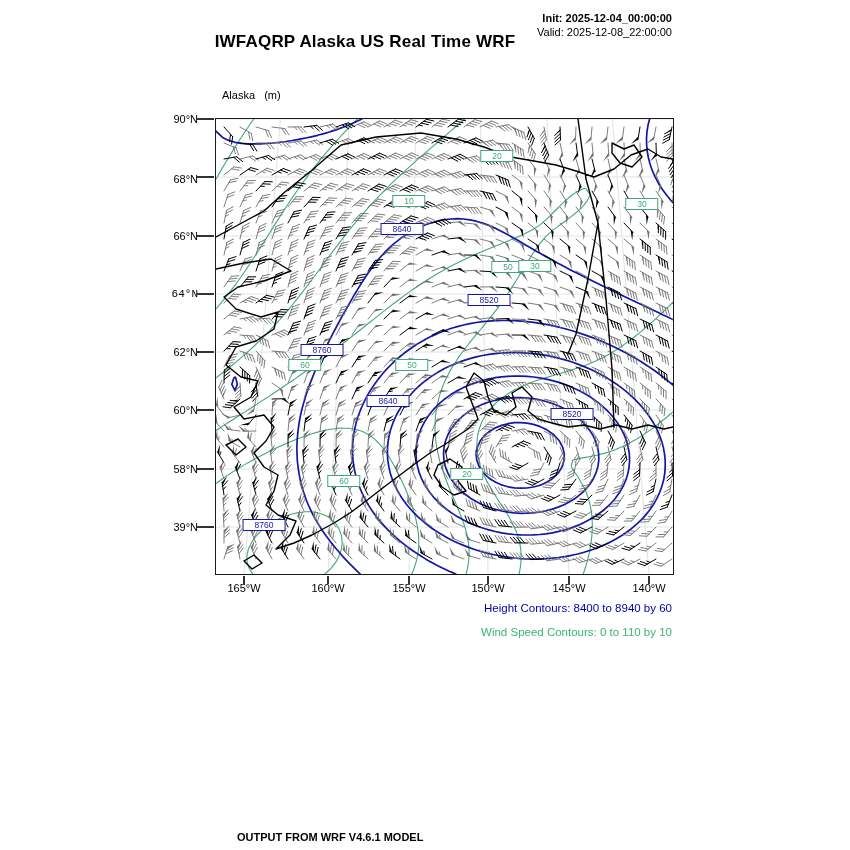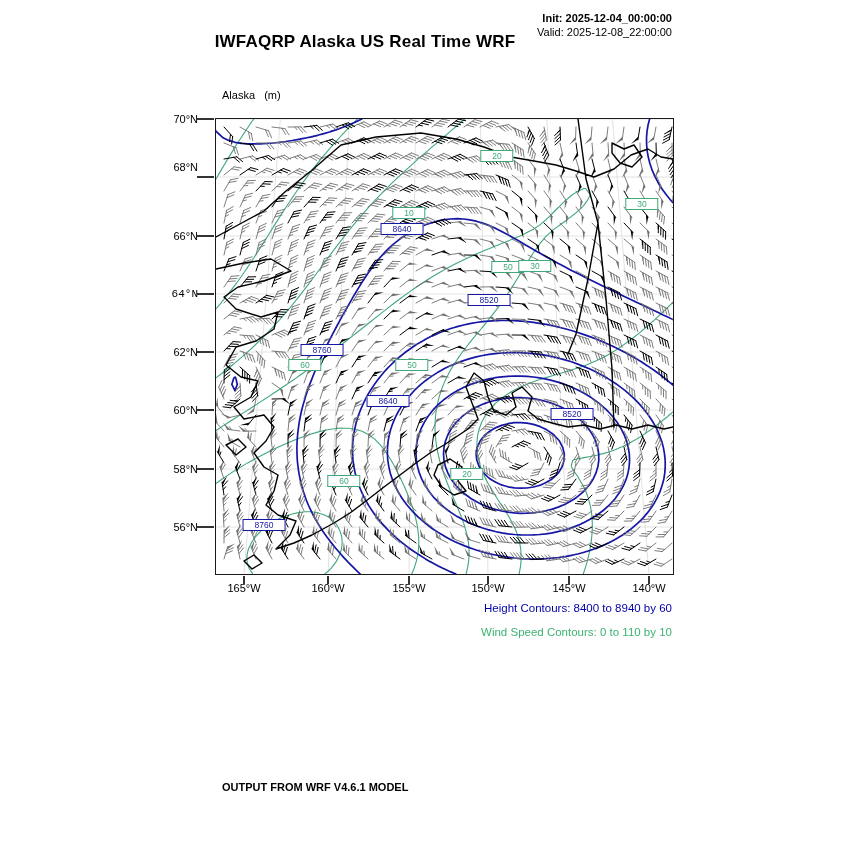--- a/index.html
+++ b/index.html
@@ -17,21 +17,21 @@
   .lat-label{position:absolute;left:-64px;width:46px;text-align:right;font-size:11px;}
   .lat-tick{position:absolute;left:-19px;width:17px;height:2px;background:#333;}
   .lon-label{position:absolute;top:463px;width:60px;text-align:center;font-size:11px;}
   .lon-tick{position:absolute;top:457px;width:2px;height:8px;background:#333;}
   .c-label{position:absolute;transform:translate(-50%,-50%);font-size:8.5px;line-height:10px;
            background:#fff;padding:0 11px;border:1px solid;white-space:nowrap;}
   .cap{position:absolute;right:178px;text-align:right;font-size:11.5px;}
   .cap-height{top:602px;margin-left:16px;}
   .cap-wind{top:626px;text-align:center;}
   .footer{position:absolute;left:222px;font-size:11px;font-weight:bold;}
-  .footer1{top:781px;}
+  .footer1{top:831px;margin-left:15px;}
   .footer2{top:824px;}
 </style>
 </head>
 <body>
 
 <div id="page">
 
   <div class="title">IWFAQRP Alaska US Real Time WRF</div>
 
   <div class="initblock">
@@ -67,46 +67,46 @@
         <path d="M1.4 332.8 L4.0 325.3 L3.2 335.9 Z M6.0 363.2 L11.2 357.1 L6.5 366.7 Z M19.3 347.9 L23.1 340.9 L20.6 351.2 Z M21.1 379.3 L25.9 372.9 L21.9 382.8 Z M31.8 306.1 L23.8 306.3 L34.1 303.3 Z M36.7 363.4 L41.3 356.9 L37.6 366.9 Z M35.5 395.8 L39.5 388.8 L36.8 399.2 Z M69.0 279.7 L74.3 285.6 L65.4 279.8 Z M55.0 299.0 L60.6 293.4 L55.2 302.6 Z M51.6 379.8 L55.6 372.8 L52.8 383.2 Z M50.0 412.4 L53.1 405.1 L51.7 415.6 Z M74.6 283.3 L81.7 279.5 L73.9 286.8 Z M72.1 315.0 L78.2 309.9 L72.1 318.6 Z M66.1 396.4 L69.2 389.1 L67.7 399.6 Z M65.0 429.0 L67.4 421.4 L67.0 432.1 Z M89.6 299.1 L96.3 294.7 L89.1 302.7 Z M86.7 331.1 L92.3 325.3 L87.1 334.6 Z M80.8 413.2 L83.1 405.5 L82.8 416.2 Z M109.3 236.1 L117.0 233.9 L107.8 239.4 Z M104.2 315.0 L110.4 309.9 L104.1 318.6 Z M100.9 347.4 L105.6 340.9 L101.8 350.9 Z M95.9 429.8 L97.5 422.0 L98.1 432.6 Z M126.3 220.6 L134.1 219.1 L124.6 223.8 Z M125.5 252.2 L133.3 250.2 L124.0 255.5 Z M118.4 331.1 L123.9 325.2 L118.9 334.7 Z M115.1 364.0 L118.7 356.9 L116.4 367.3 Z M143.0 237.0 L150.9 236.0 L141.0 240.1 Z M141.3 268.2 L149.0 266.0 L139.9 271.4 Z M132.4 347.5 L136.9 340.9 L133.4 351.0 Z M129.3 380.9 L131.8 373.3 L131.1 384.0 Z M159.9 173.7 L167.9 173.3 L157.7 176.5 Z M159.2 253.1 L167.1 252.2 L157.2 256.2 Z M156.6 283.8 L164.1 281.2 L155.3 287.2 Z M146.3 364.3 L149.5 357.0 L147.9 367.6 Z M143.7 398.0 L145.1 390.1 L146.0 400.8 Z M176.9 158.5 L184.9 158.9 L174.4 161.1 Z M177.4 191.0 L185.4 191.9 L174.8 193.5 Z M174.9 269.0 L182.8 267.8 L173.0 272.0 Z M171.2 299.4 L178.4 295.9 L170.3 302.9 Z M160.3 381.5 L162.1 373.8 L162.4 384.4 Z M158.5 415.2 L158.8 407.2 L161.1 417.6 Z M194.4 176.2 L202.2 177.9 L191.5 178.3 Z M194.4 208.1 L202.2 209.9 L191.5 210.3 Z M190.0 284.5 L197.8 282.8 L188.4 287.7 Z M185.0 315.0 L191.5 310.4 L184.7 318.6 Z M174.6 399.0 L175.2 391.0 L177.2 401.5 Z M173.6 432.3 L173.1 424.3 L176.5 434.4 Z M211.3 193.5 L218.8 196.2 L208.1 195.3 Z M210.8 224.8 L218.5 227.1 L207.8 226.8 Z M204.5 299.8 L212.0 297.1 L203.2 303.2 Z M197.9 331.2 L203.1 325.1 L198.5 334.7 Z M189.4 416.4 L188.8 408.4 L192.4 418.5 Z M228.3 131.7 L235.2 135.8 L224.9 132.9 Z M227.7 210.4 L235.0 213.7 L224.5 212.0 Z M227.1 241.2 L234.7 243.8 L224.0 243.1 Z M217.7 315.1 L224.4 310.8 L217.2 318.7 Z M210.2 348.4 L213.3 341.0 L211.8 351.6 Z M204.7 433.7 L203.1 425.8 L207.8 435.4 Z M244.9 118.5 L250.8 123.9 L241.3 118.9 Z M244.7 149.4 L251.0 154.4 L241.2 150.1 Z M244.0 227.1 L251.1 230.8 L240.7 228.4 Z M243.2 257.4 L250.8 260.1 L240.1 259.3 Z M229.2 331.3 L234.1 325.0 L230.0 334.8 Z M222.9 366.7 L223.6 358.8 L225.4 369.3 Z M261.0 136.2 L266.1 142.4 L257.4 136.1 Z M260.9 166.4 L266.8 171.8 L257.3 166.9 Z M260.2 243.6 L267.2 247.6 L256.8 244.8 Z M236.8 385.4 L235.4 377.5 L239.9 387.2 Z M277.0 152.8 L281.7 159.3 L273.4 152.6 Z M277.0 183.0 L282.6 188.7 L273.4 183.3 Z M291.5 94.1 L293.1 102.0 L288.3 92.4 Z M293.0 169.0 L297.6 175.5 L289.4 168.7 Z M293.0 199.5 L298.4 205.4 L289.4 199.6 Z M306.1 80.1 L306.3 88.1 L303.3 77.9 Z M306.7 111.3 L307.5 119.3 L303.8 109.3 Z M309.0 185.1 L313.6 191.7 L305.4 184.8 Z M309.0 216.1 L314.1 222.3 L305.4 216.1 Z M321.3 97.1 L320.7 105.1 L318.7 94.6 Z M322.8 127.2 L323.7 135.2 L319.8 125.2 Z M324.9 201.5 L329.3 208.2 L321.3 201.1 Z M337.4 113.0 L336.9 121.0 L334.8 110.5 Z M339.3 142.4 L340.7 150.3 L336.2 140.7 Z M348.5 52.2 L344.6 59.2 L347.3 48.8 Z M354.1 128.2 L354.2 136.2 L351.3 126.0 Z M355.7 157.6 L357.8 165.3 L352.5 156.0 Z M361.8 36.9 L356.4 42.8 L361.3 33.3 Z M365.2 67.9 L361.7 75.1 L363.8 64.6 Z M370.8 143.3 L371.6 151.2 L367.8 141.3 Z M372.0 173.0 L374.4 180.6 L368.7 171.6 Z M379.2 52.6 L374.5 59.1 L378.3 49.1 Z M382.4 83.3 L379.6 90.8 L380.6 80.2 Z M387.3 158.4 L388.8 166.2 L384.2 156.6 Z M396.8 68.1 L393.0 75.1 L395.5 64.7 Z M399.7 98.5 L397.8 106.3 L397.6 95.6 Z M414.5 83.2 L411.8 90.8 L412.7 80.1 Z M417.0 113.4 L416.2 121.3 L414.5 110.8 Z M421.9 20.8 L415.0 24.9 L422.5 17.3 Z M432.2 98.1 L430.7 105.9 L429.9 95.3 Z M440.4 37.0 L434.4 42.3 L440.3 33.4 Z " fill="#000000" stroke-linecap="round" stroke-linejoin="round"></path>
         <path d="M0 118 L22 106 L48 92 L70 72 L95 52 L125 26 L160 18 L205 14 L240 20 L268 28 L295 38 L318 42 L340 46 L360 52 L378 58 L398 50 L415 36 L432 30 L445 38 L457 40 M396 24 L408 30 L418 26 L426 38 L416 48 L404 44 L396 34 L396 24 M0 150 L28 144 L55 140 L75 152 L48 162 L22 168 L8 178 L20 190 L45 198 L62 193 L58 210 L40 222 L20 228 L10 246 L25 258 L42 262 L35 278 L18 288 L28 300 L48 296 L58 308 L50 322 L38 334 L48 348 L62 356 L58 372 L50 386 L62 396 L80 402 L74 416 L60 430 L78 424 L96 416 L118 404 L134 394 L150 382 L168 368 L184 356 L200 344 L214 334 L228 326 L240 318 L252 310 L262 300 L256 284 L250 268 L258 254 L268 262 L272 278 L278 292 L290 296 L300 288 L296 274 L306 268 L316 278 L312 292 L322 300 L336 304 L352 308 L368 306 L384 310 L400 306 L416 310 L432 306 L448 310 L457 308 M222 346 L234 340 L246 348 L242 362 L250 372 L238 376 L226 368 L218 356 L222 346 M28 442 L38 436 L46 444 L36 450 L28 442 M10 326 L22 320 L30 328 L20 336 L10 326 M362 0 L370 60 L382 104 L390 180 L396 250 L398 308 M382 104 L372 160 L360 215 L352 235 " fill="none" stroke="#000000" stroke-width="1.4" stroke-linecap="round" stroke-linejoin="round"></path>
       </svg>
     <div id="map-overlays">
         <div class="c-label" style="left: 186px; top: 110px; color: rgb(22, 22, 165); border-color: rgb(22, 22, 165);">8640</div>
         <div class="c-label" style="left: 273px; top: 181px; color: rgb(22, 22, 165); border-color: rgb(22, 22, 165);">8520</div>
         <div class="c-label" style="left: 106px; top: 231px; color: rgb(22, 22, 165); border-color: rgb(22, 22, 165);">8760</div>
         <div class="c-label" style="left: 172px; top: 282px; color: rgb(22, 22, 165); border-color: rgb(22, 22, 165);">8640</div>
         <div class="c-label" style="left: 356px; top: 295px; color: rgb(22, 22, 165); border-color: rgb(22, 22, 165);">8520</div>
         <div class="c-label" style="left: 48px; top: 406px; color: rgb(22, 22, 165); border-color: rgb(22, 22, 165);">8760</div>
-        <div class="c-label" style="left: 193px; top: 82px; color: rgb(63, 168, 122); border-color: rgb(63, 168, 122); margin-top: 12px;">10</div>
+        <div class="c-label" style="left: 193px; top: 82px; color: rgb(63, 168, 122); border-color: rgb(63, 168, 122);">10</div>
         <div class="c-label" style="left: 281px; top: 37px; color: rgb(63, 168, 122); border-color: rgb(63, 168, 122);">20</div>
         <div class="c-label" style="left: 426px; top: 85px; color: rgb(63, 168, 122); border-color: rgb(63, 168, 122);">30</div>
         <div class="c-label" style="left: 292px; top: 148px; color: rgb(63, 168, 122); border-color: rgb(63, 168, 122);">50</div>
         <div class="c-label" style="left: 319px; top: 147px; color: rgb(63, 168, 122); border-color: rgb(63, 168, 122);">30</div>
         <div class="c-label" style="left: 89px; top: 246px; color: rgb(63, 168, 122); border-color: rgb(63, 168, 122);">60</div>
         <div class="c-label" style="left: 196px; top: 246px; color: rgb(63, 168, 122); border-color: rgb(63, 168, 122);">50</div>
         <div class="c-label" style="left: 251px; top: 355px; color: rgb(63, 168, 122); border-color: rgb(63, 168, 122);">20</div>
         <div class="c-label" style="left: 128px; top: 362px; color: rgb(63, 168, 122); border-color: rgb(63, 168, 122);">60</div>
       </div>
     <div id="axis-layer">
-        <div class="lat-label" style="top: -6px;">70°N</div>
+        <div class="lat-label" style="top: -6px;">90°N</div>
         <div class="lat-tick" style="top: -1px;"></div>
-        <div class="lat-label" style="top: 42px;">68°N</div>
+        <div class="lat-label" style="top: 54px;">68°N</div>
         <div class="lat-tick" style="top: 57px;"></div>
         <div class="lat-label" style="top: 111px;">66°N</div>
         <div class="lat-tick" style="top: 116px;"></div>
         <div class="lat-label" style="top: 169px; font-family: Liberation Mono, monospace;">64°N</div>
         <div class="lat-tick" style="top: 174px;"></div>
         <div class="lat-label" style="top: 227px;">62°N</div>
         <div class="lat-tick" style="top: 232px;"></div>
         <div class="lat-label" style="top: 285px;">60°N</div>
         <div class="lat-tick" style="top: 290px;"></div>
         <div class="lat-label" style="top: 344px;">58°N</div>
         <div class="lat-tick" style="top: 349px;"></div>
-        <div class="lat-label" style="top: 402px;">56°N</div>
+        <div class="lat-label" style="top: 402px;">39°N</div>
         <div class="lat-tick" style="top: 407px;"></div>
         <div class="lon-label" style="left: -2px;">165°W</div>
         <div class="lon-tick" style="left: 27px;"></div>
         <div class="lon-label" style="left: 82px;">160°W</div>
         <div class="lon-tick" style="left: 111px;"></div>
         <div class="lon-label" style="left: 163px;">155°W</div>
         <div class="lon-tick" style="left: 192px;"></div>
         <div class="lon-label" style="left: 242px;">150°W</div>
         <div class="lon-tick" style="left: 271px;"></div>
         <div class="lon-label" style="left: 323px;">145°W</div>

